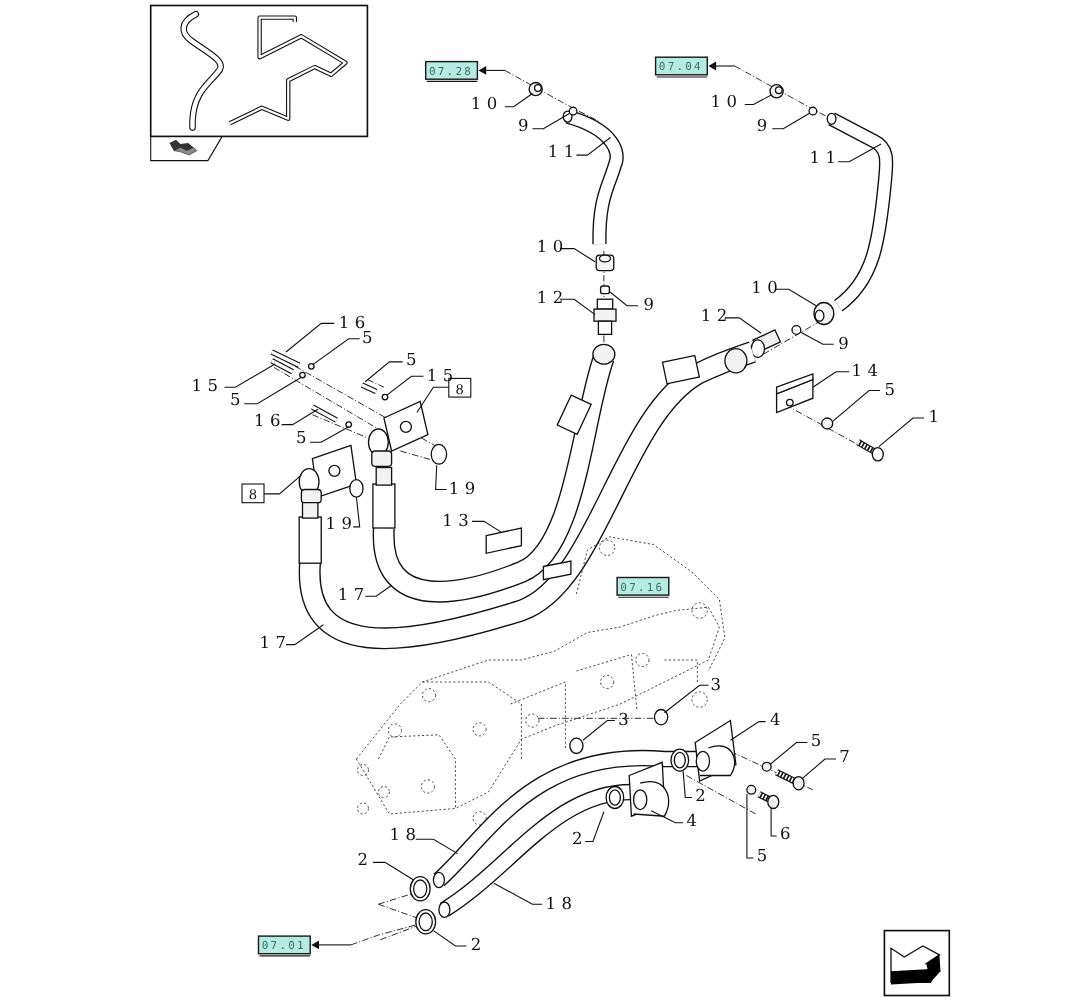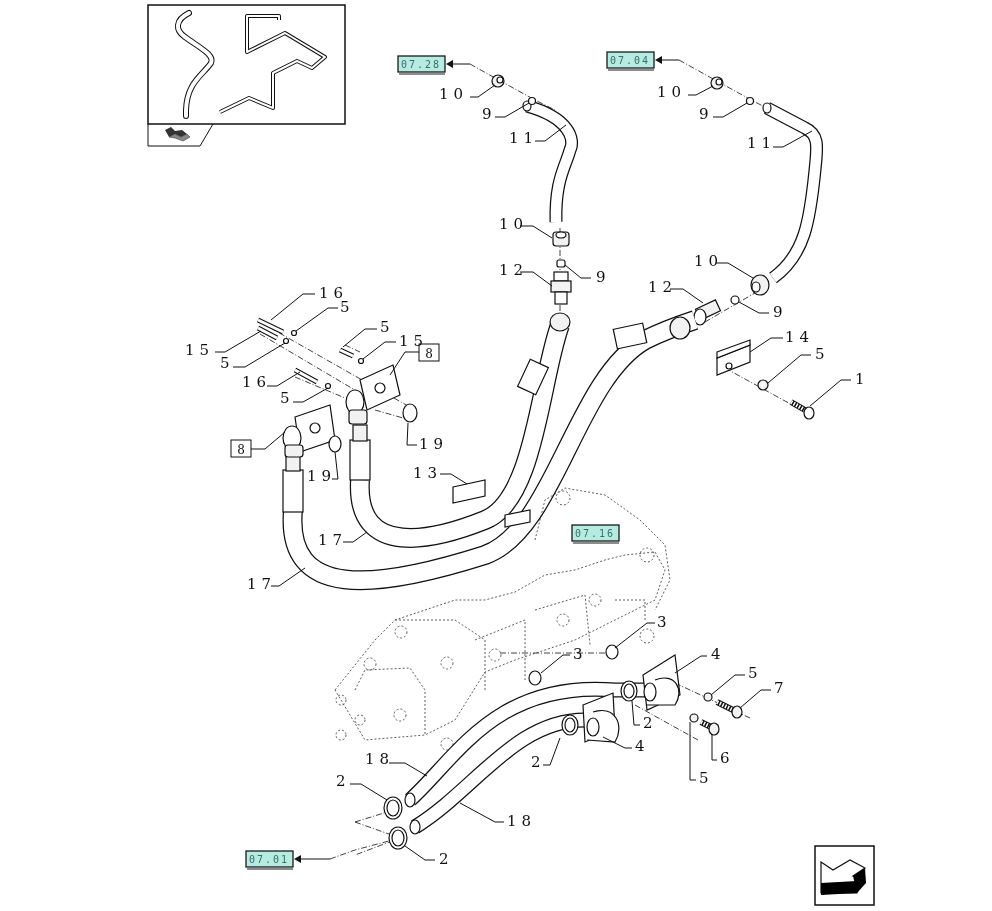--- a/index.html
+++ b/index.html
@@ -1,17 +1,17 @@
 <!DOCTYPE html>
 <html><head>
 <meta charset="utf-8">
 <style>
   html, body { margin:0; padding:0; background:#ffffff; }
   body { width:992px; height:911px; position:relative; overflow:hidden; font-family:"DejaVu Serif", serif; }
-  #stage { position:absolute; left:15px; top:0; width:796px; height:911px; }
+  #stage { position:absolute; left:4px; top:0; width:796px; height:911px; }
   svg text { font-family:"DejaVu Serif", serif; }
   .lbl { font-size:15px; fill:#111; letter-spacing:5px; font-family:"DejaVu Serif", serif; }
   .ref-text { font-size:10px; fill:#3a6f6a; letter-spacing:2px; font-family:"DejaVu Sans Mono", monospace; }
   .ln { stroke:#111; stroke-width:1; fill:none; }
   .dash { stroke:#111; stroke-width:0.8; fill:none; stroke-dasharray:6 2 1 2; }
   .dot { stroke:#333; stroke-width:0.8; fill:none; stroke-dasharray:2 2; }
   .pt { fill:#fff; stroke:#111; stroke-width:1.2; }
   .ptg { fill:#f2f2f2; stroke:#111; stroke-width:1.2; }
 </style>
 </head>

